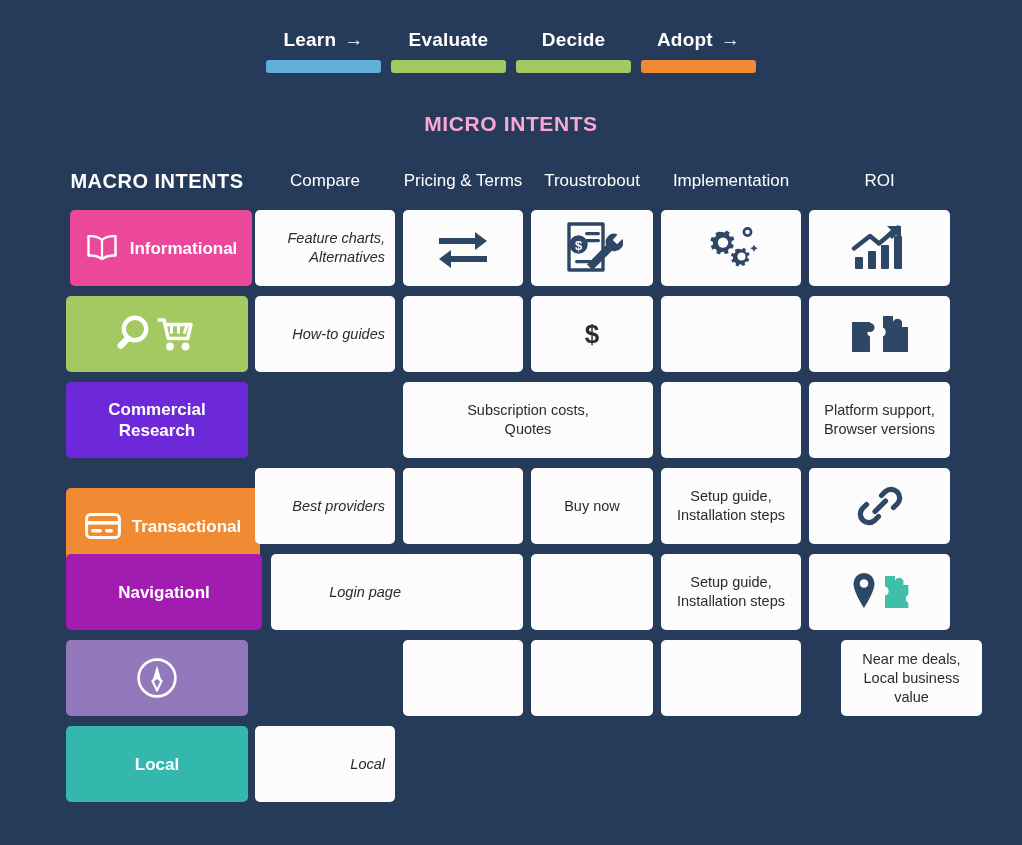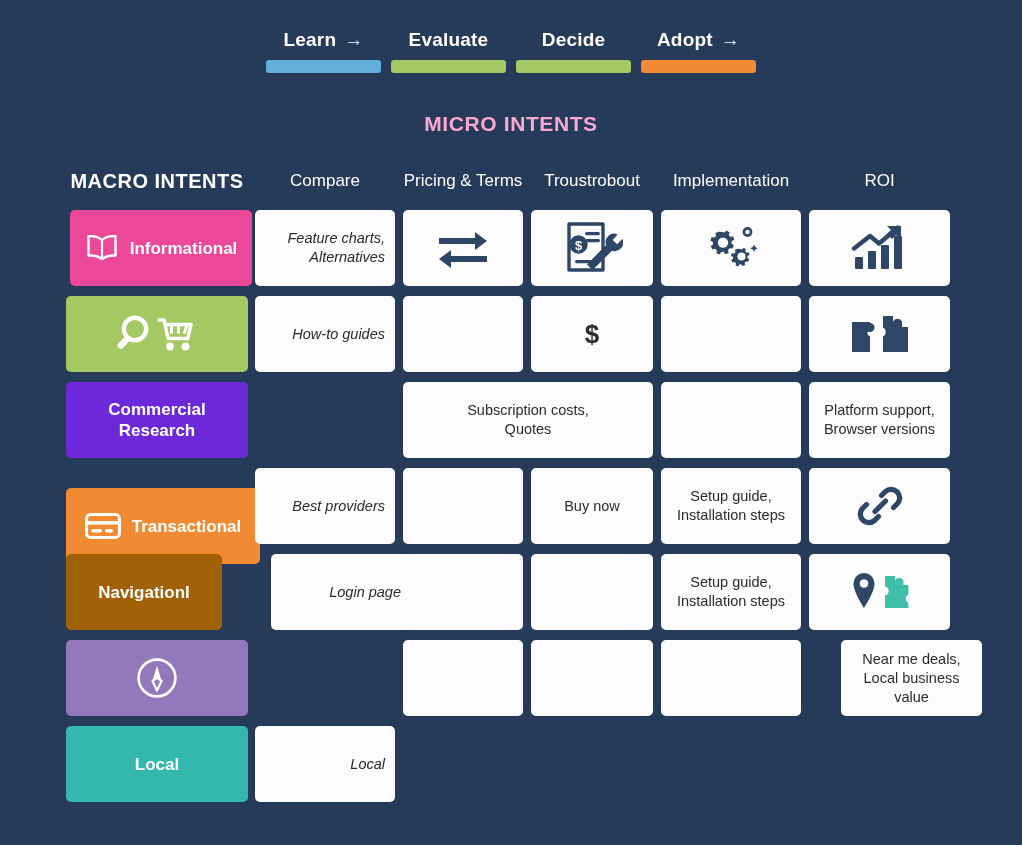--- a/index.html
+++ b/index.html
@@ -261,21 +261,21 @@
       </div>
       <div class="cell white" style="left: 743px; width: 141px; top: 258px;">
         <span>
           <svg width="48" height="48" viewBox="0 0 48 48" fill="none" stroke="#2F4766" stroke-width="5.2" stroke-linecap="round">
             <path d="M19 29.5 29.5 19"></path>
             <path d="M25.5 13.5l4-4a8.5 8.5 0 0 1 12 12l-4 4"></path>
             <path d="M22.5 34.5l-4 4a8.5 8.5 0 0 1-12-12l4-4"></path>
           </svg>
         </span>
       </div>
-      <div class="cell macro-cell" style="left: 0px; width: 156px; top: 344px; background: #a16207;">
+      <div class="cell macro-cell" style="left: 0px; width: 196px; top: 344px; background: #a21caf;">
         <span class="macro-label">Navigationl</span>
       </div>
       <div class="cell white compare" style="left: 189px; width: 140px; top: 344px; margin-left: 16px;">
         <span class="cell-text" style="white-space: pre-line;">Login page</span>
       </div>
       <div class="cell white" style="left: 337px; width: 120px; top: 344px;">
         <span class="cell-text" style="white-space: pre-line;"></span>
       </div>
       <div class="cell white" style="left: 465px; width: 122px; top: 344px;">
         <span class="cell-text" style="white-space: pre-line;"></span>

